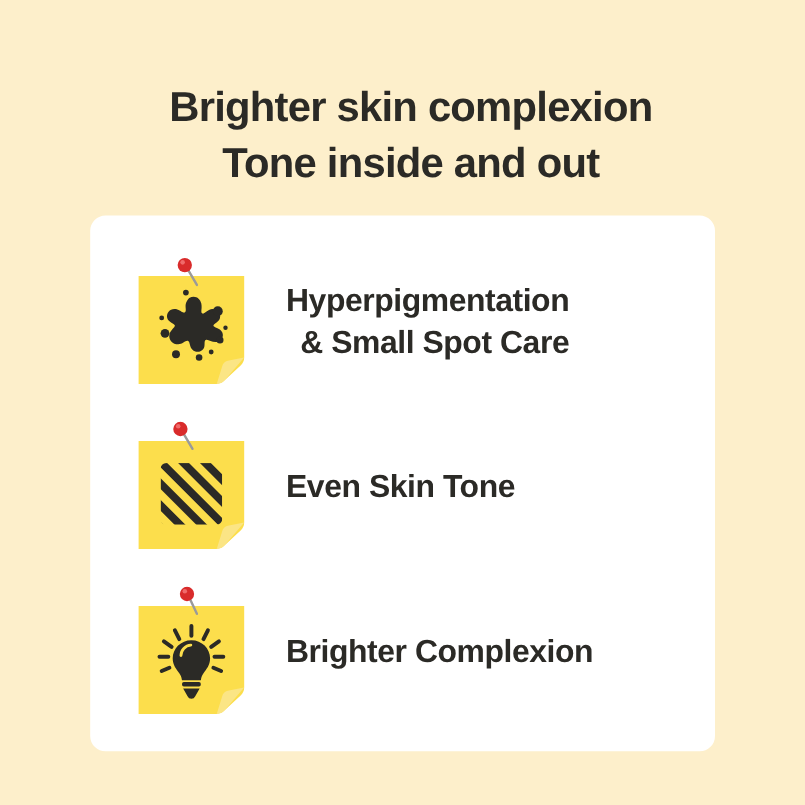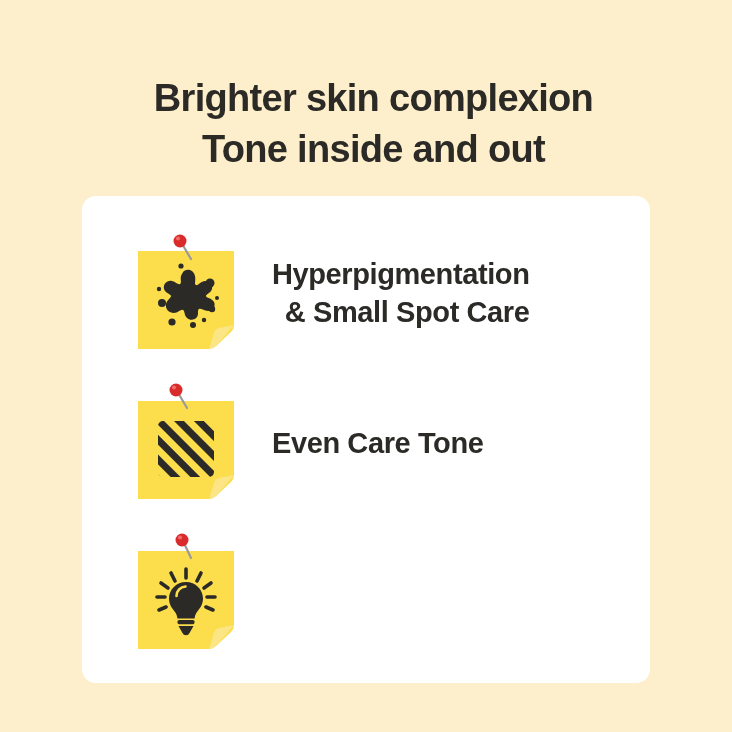--- a/index.html
+++ b/index.html
@@ -47,21 +47,21 @@
     left: 82px;
     top: 196px;
     width: 568px;
     height: 487px;
     background: #FFFFFF;
     border-radius: 14px;
   }
 
   .feature-list {
     position: absolute;
-    left: 16px;
+    left: 4px;
     top: 0;
     width: 100%;
     height: 100%;
   }
 
   .feature-row {
     position: absolute;
     left: 38px;
     width: 500px;
     height: 120px;
@@ -163,21 +163,21 @@
             <g clip-path="url(#stripeClip)">
               <rect x="22" y="38" width="56" height="56" fill="url(#stripes)"></rect>
             </g>
             <path d="M98 92 L80 113 Q77 116 73 116 L78 100 Q79 96 83 95 Z" fill="#FBE585"></path>
             <line x1="41" y1="8" x2="51" y2="25" stroke="#9A9A9A" stroke-width="2.2" stroke-linecap="round"></line>
             <circle cx="40" cy="7" r="6.5" fill="#D92B2B"></circle>
             <circle cx="38" cy="4.5" r="2.1" fill="#F06A6A"></circle>
           </svg>
         </div>
         <div class="feature-label">
-          <span class="l1">Even Care Tone</span>
+          <span class="l1">Even Skin Tone</span>
         </div>
       </div>
 
       <div class="feature-row r2">
         <div class="note-wrap">
           <svg class="note-svg" viewBox="0 0 100 120">
             <path d="M2 18 L98 18 L98 92 Q98 96 95 99 L80 113 Q77 116 73 116 L2 116 Z" fill="#FCDE4C"></path>
             <path d="M98 92 L80 113 Q77 116 73 116 L78 100 Q79 96 83 95 Z" fill="#FBE585"></path>
             <g fill="#2B2A26" stroke="#2B2A26" transform="translate(50,66)">
 
@@ -199,17 +199,20 @@
               <path d="M-9.5,-3 a9.5,9.5 0 0 1 9,-9.5" fill="none" stroke="#FCDE4C" stroke-width="2.6" stroke-linecap="round"></path>
 
               <rect x="-8.5" y="21" width="17" height="4.2" rx="1.6" stroke="none"></rect>
               <path d="M-7.5,27 l15,0 l-4,7 a3.8,3.8 0 0 1 -7,0 z" stroke="none"></path>
             </g>
             <line x1="47" y1="8" x2="55" y2="25" stroke="#9A9A9A" stroke-width="2.2" stroke-linecap="round"></line>
             <circle cx="46" cy="7" r="6.5" fill="#D92B2B"></circle>
             <circle cx="44" cy="4.5" r="2.1" fill="#F06A6A"></circle>
           </svg>
         </div>
+        <div class="feature-label">
+          <span class="l1">Brighter Complexion</span>
+        </div>
       </div>
 
     </div>
   </div>
 </div>
 
 </body></html>

